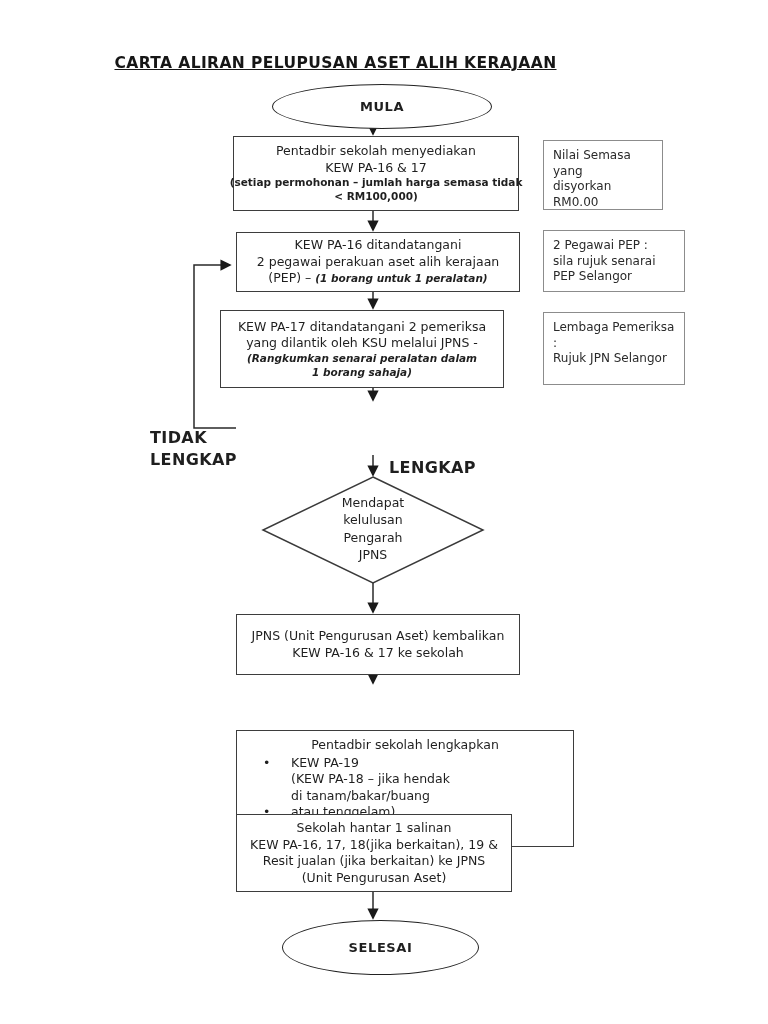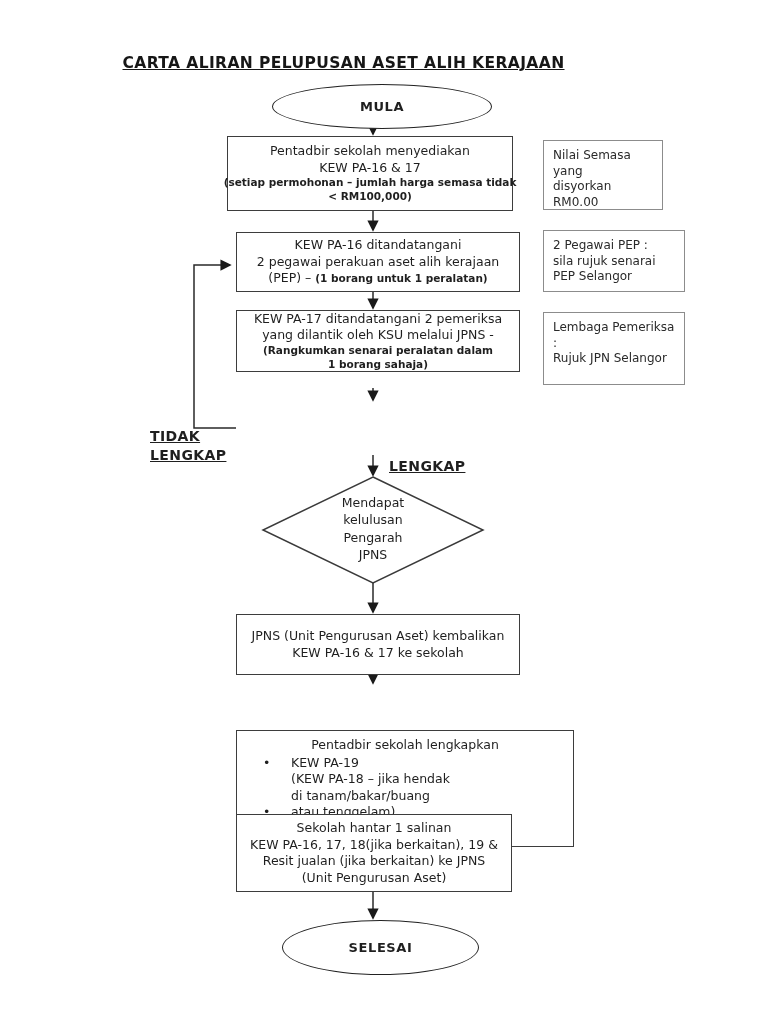--- a/index.html
+++ b/index.html
@@ -3,48 +3,48 @@
 <meta charset="utf-8">
 <style>
   html,body { margin:0; padding:0; background:#ffffff; }
   .page {
     position:relative; width:768px; height:1024px; margin:0 auto;
     background:#ffffff; overflow:hidden;
     font-family:"DejaVu Sans","Liberation Sans",sans-serif;
     color:#1f1f1f;
   }
   .title {
-    position:absolute; left:8px; top:54px; width:671px;
+    position:absolute; left:0; top:54px; width:671px;
     text-align:center; font-size:15.5px; font-weight:bold;
     letter-spacing:0.4px; text-decoration:underline; color:#161616;
   }
   svg.connectors { position:absolute; left:0; top:0; }
   .ellipse {
     position:absolute; border:1.7px solid #222222; border-radius:50%;
     background:#ffffff; display:flex; align-items:center; justify-content:center;
     font-size:13px; font-weight:bold; letter-spacing:0.6px;
   }
   .node-box {
     position:absolute; border:1.6px solid #3d3d3d; background:#ffffff;
     display:flex; flex-direction:column; justify-content:center; align-items:center;
     text-align:center; font-size:12.5px; line-height:1.32; box-sizing:border-box;
   }
   .node-box div { white-space:nowrap; }
   .small-note { font-size:10.5px; font-weight:bold; }
-  .italic-note { font-size:10.5px; font-weight:bold; }
+  .italic-note { font-size:10.5px; font-weight:bold; font-style:italic; }
   .side-note {
     position:absolute; border:1px solid #8c8c8c; background:#ffffff;
     font-size:12px; line-height:1.3; padding:7px 9px; box-sizing:border-box;
     text-align:left; color:#2a2a2a;
   }
   .diamond-text {
     position:absolute; left:293px; top:494px; width:160px;
     text-align:center; font-size:12.5px; line-height:1.38;
   }
-  .label-bold { position:absolute; font-weight:bold; font-size:14px; line-height:1.35; letter-spacing:0.4px;text-decoration:underline; }
+  .label-bold { position:absolute; font-weight:bold; font-size:16px; line-height:1.35; letter-spacing:0.4px; }
   .bullets-header { width:100%; text-align:center; margin-bottom:1px; }
   .bullet-row { display:flex; width:100%; padding-left:26px; box-sizing:border-box; text-align:left;align-items:flex-end; }
   .bullet-dot { width:28px; flex:0 0 28px; text-align:left; }
   .bullet-dot::before { content:"\2022"; }
   .bullet-text { text-align:left; }
 </style>
 </head>
 <body>
 
 <div class="page">
@@ -69,21 +69,21 @@
     </g>
     <polygon points="373,477 483,530 373,583 263,530" fill="#ffffff" stroke="#3a3a3a" stroke-width="1.5"></polygon>
   </svg>
 
   <div class="title">CARTA ALIRAN PELUPUSAN ASET ALIH KERAJAAN</div>
 
   <div class="ellipse" style="left:272px; top:84px; width:218px; height:43px;">
     <span>MULA</span>
   </div>
 
-  <div class="node-box" style="left:227px; top:136px; width:286px; height:75px;">
+  <div class="node-box" style="left:233px; top:136px; width:286px; height:75px;">
     <div>Pentadbir sekolah menyediakan</div>
     <div>KEW PA-16 &amp; 17</div>
     <div class="small-note">(setiap permohonan – jumlah harga semasa tidak</div>
     <div class="small-note">&lt; RM100,000)</div>
   </div>
 
   <div class="side-note" style="left:543px; top:140px; width:120px; height:70px;">
     <div>Nilai Semasa yang</div>
     <div>disyorkan RM0.00</div>
   </div>
@@ -95,21 +95,21 @@
       <span>(PEP) – </span><span class="italic-note">(1 borang untuk 1 peralatan)</span>
     </div>
   </div>
 
   <div class="side-note" style="left:543px; top:230px; width:142px; height:62px;">
     <div>2 Pegawai PEP :</div>
     <div>sila rujuk senarai</div>
     <div>PEP Selangor</div>
   </div>
 
-  <div class="node-box" style="left:236px; top:310px; width:284px; height:62px;">
+  <div class="node-box" style="left:220px; top:310px; width:284px; height:78px;">
     <div>KEW PA-17 ditandatangani 2 pemeriksa</div>
     <div>yang dilantik oleh KSU melalui JPNS -</div>
     <div class="italic-note">(Rangkumkan senarai peralatan dalam</div>
     <div class="italic-note">1 borang sahaja)</div>
   </div>
 
   <div class="side-note" style="left:543px; top:312px; width:142px; height:73px;">
     <div>Lembaga Pemeriksa :</div>
     <div>Rujuk JPN Selangor</div>
   </div>

